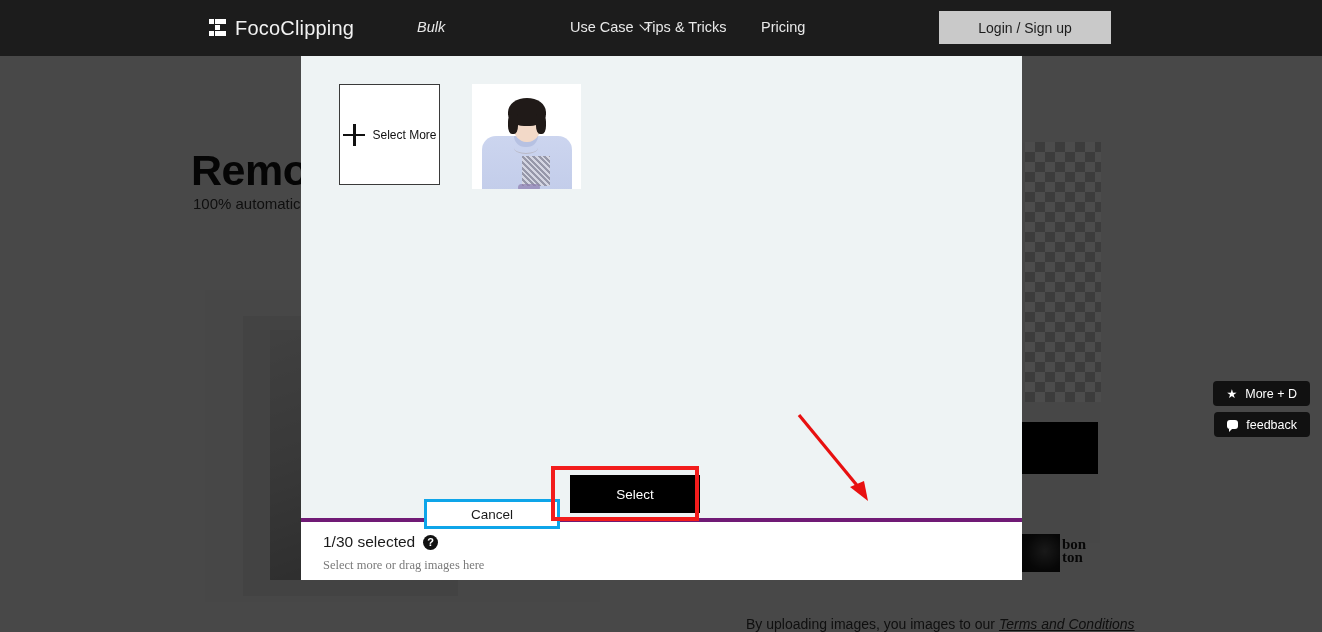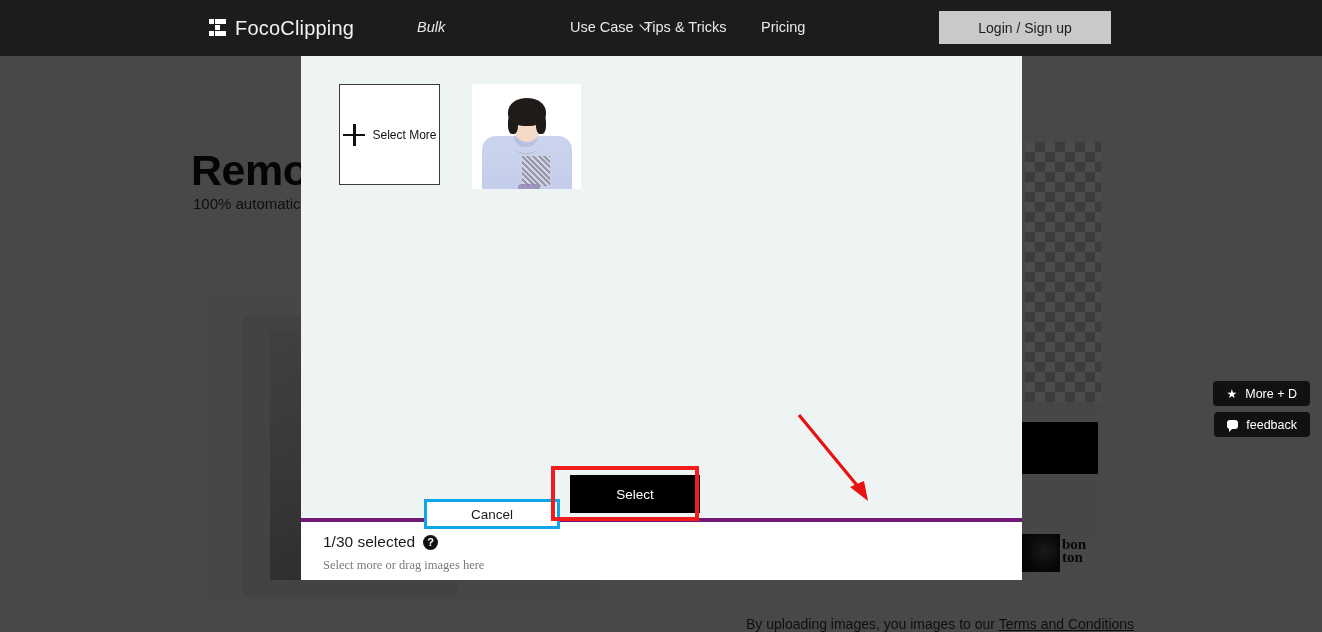--- a/index.html
+++ b/index.html
@@ -103,21 +103,21 @@
     background-color:#fff;
   }
   #bg-black-box{
     position:absolute; left:1022px; top:422px; width:76px; height:52px;
     background:#000;
   }
   #bg-terms{
     position:absolute; left:746px; top:616px;
     font-size:14px; color:#333; white-space:nowrap;
   }
-  #bg-terms u{ text-decoration:underline; }
+  #bg-terms u{ text-decoration:underline;font-style:italic; }
   #bg-logo-1{
     position:absolute; left:1022px; top:534px; width:38px; height:38px;
     background:radial-gradient(circle at 60% 45%,#555 0%,#1a1a1a 60%,#0d0d0d 100%);
   }
   #bg-logo-2{
     position:absolute; left:1062px; top:538px;
     font-family:"Liberation Serif", serif; font-size:15px; line-height:13px;
     color:#1a1a1a; font-weight:bold;
   }
 

